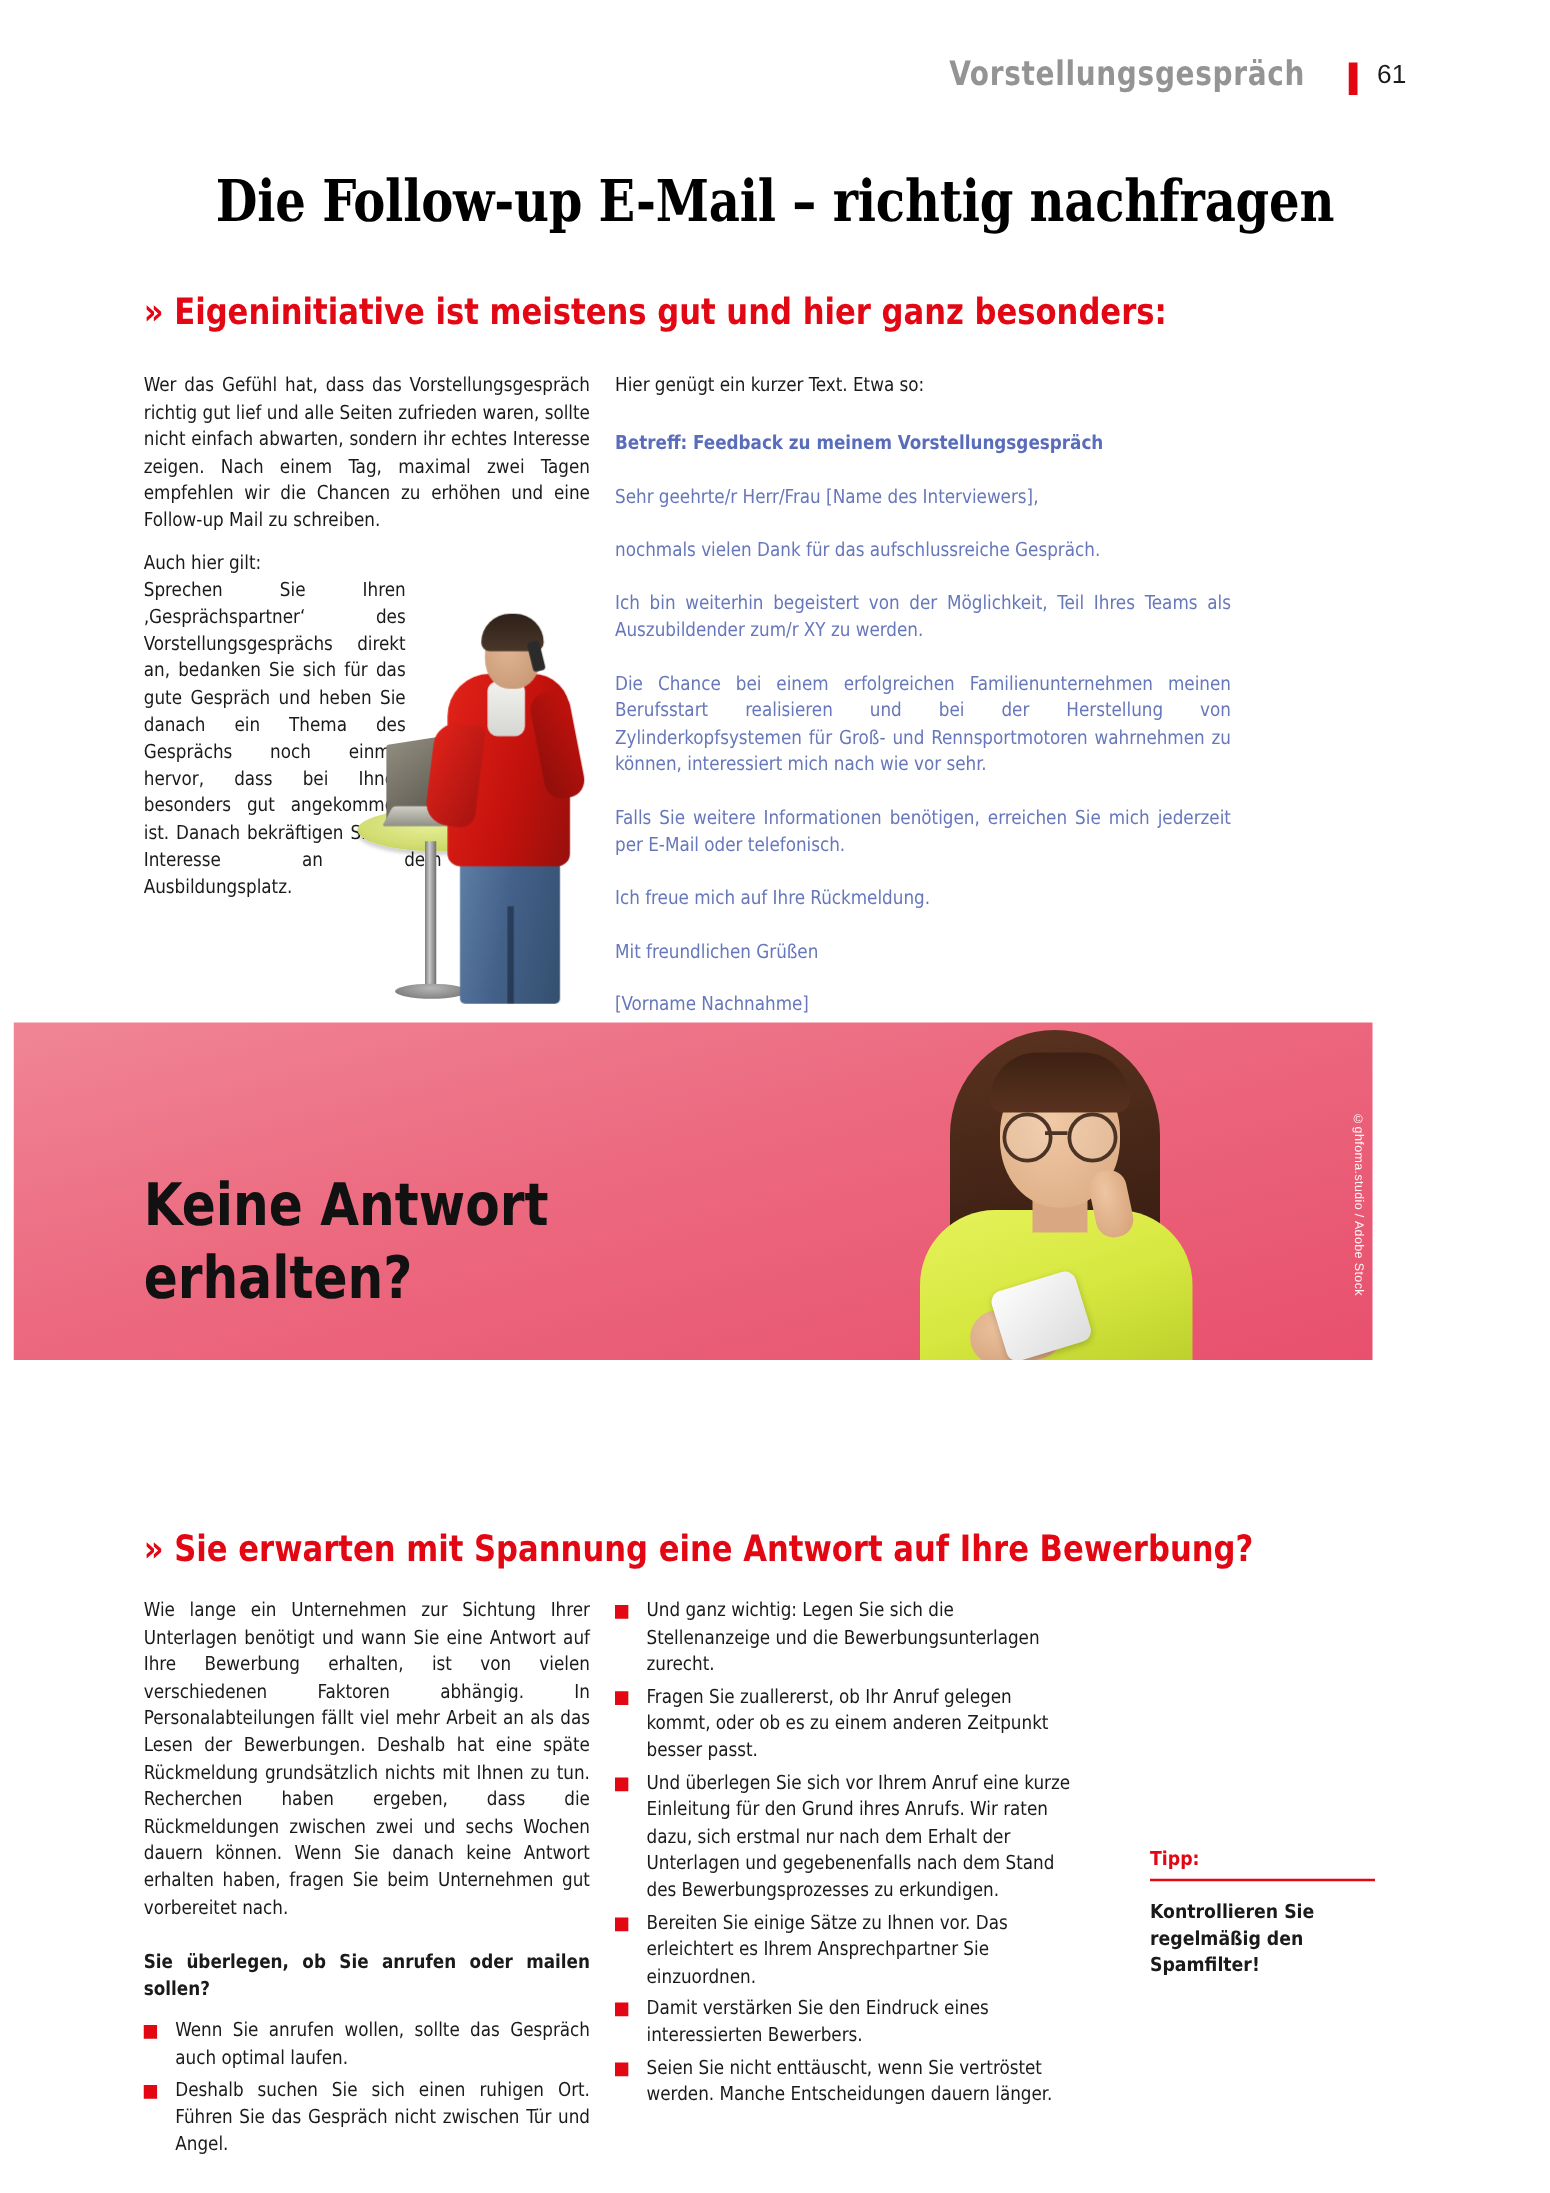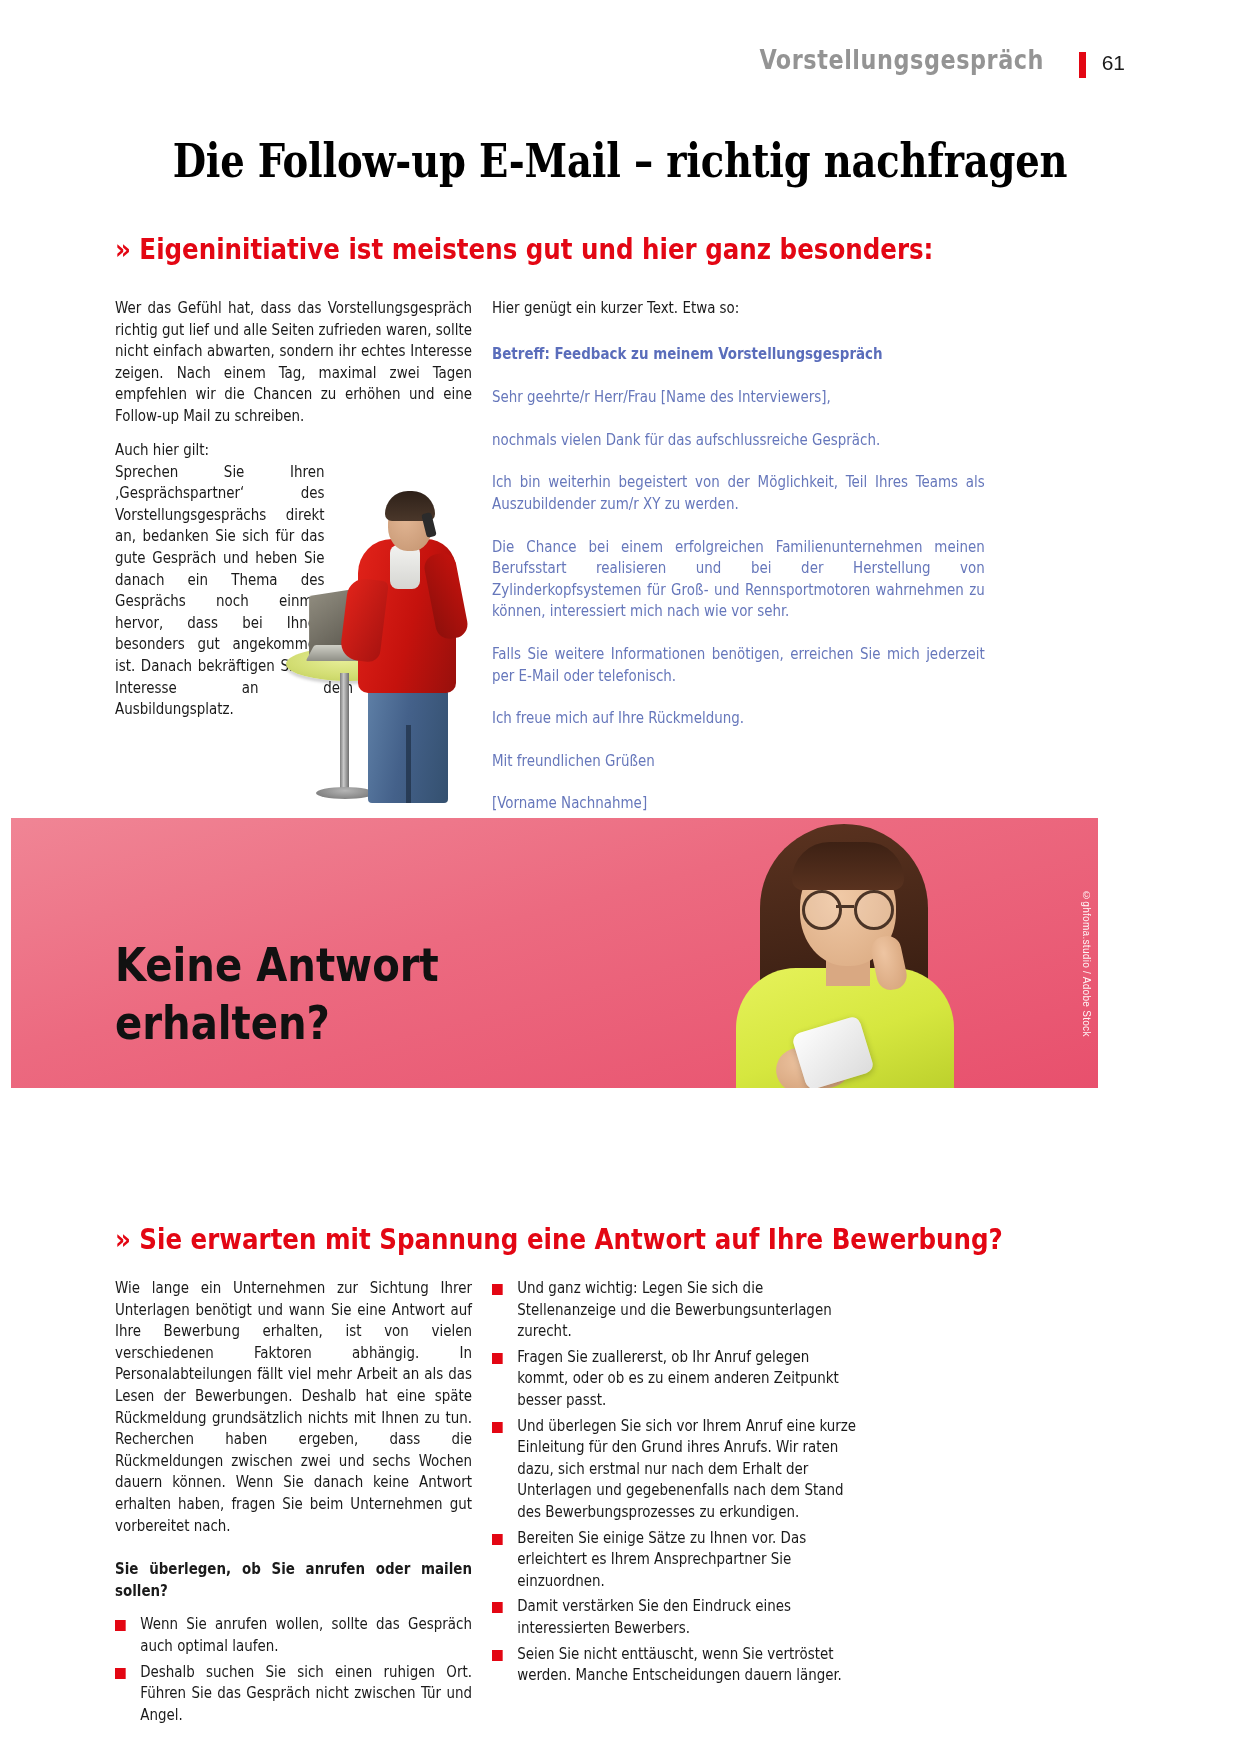--- a/index.html
+++ b/index.html
@@ -15,21 +15,21 @@
     overflow: hidden;
     font-family: "Liberation Sans", sans-serif;
   }
 
   
   .runhead {
     position: absolute;
     top: 44px;
     right: 115px;
     display: flex;
-    align-items: flex-end;
+    align-items: center;
     gap: 0;
   }
   .runhead-title {
     font-family: "DejaVu Sans Condensed", "Liberation Sans Narrow", "Liberation Sans", sans-serif;
     font-size: 27px;
     font-weight: 700;
     color: #949494;
     letter-spacing: 0.6px;
     transform: scaleX(0.92);
     transform-origin: right baseline;
@@ -534,14 +534,19 @@
     <ul class="bullets">
       <li>Und ganz wichtig: Legen Sie sich die Stellenanzeige und die Bewerbungsunterlagen zurecht.</li>
       <li>Fragen Sie zuallererst, ob Ihr Anruf gelegen kommt, oder ob es zu einem anderen Zeitpunkt besser passt.</li>
       <li>Und überlegen Sie sich vor Ihrem Anruf eine kurze Einleitung für den Grund ihres Anrufs. Wir raten dazu, sich erstmal nur nach dem Erhalt der Unterlagen und gegebenenfalls nach dem Stand des Bewerbungsprozesses zu erkundigen.</li>
       <li>Bereiten Sie einige Sätze zu Ihnen vor. Das erleichtert es Ihrem Ansprechpartner Sie einzuordnen.</li>
       <li>Damit verstärken Sie den Eindruck eines interessierten Bewerbers.</li>
       <li>Seien Sie nicht enttäuscht, wenn Sie vertröstet werden. Manche Entscheidungen dauern länger.</li>
     </ul>
   </div>
 
+  <div class="tipp">
+    <div class="tipp-label">Tipp:</div>
+    <div class="tipp-rule"></div>
+    <div class="tipp-text">Kontrollieren Sie regelmäßig den Spamfilter!</div>
+  </div>
 
 </div>
 
 </body></html>

